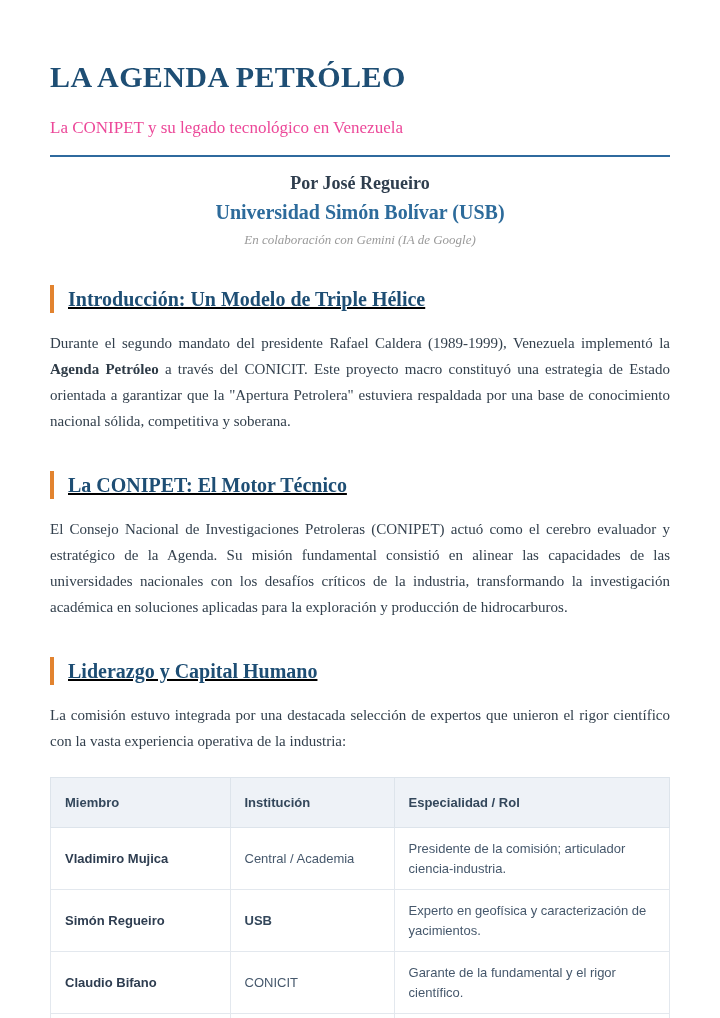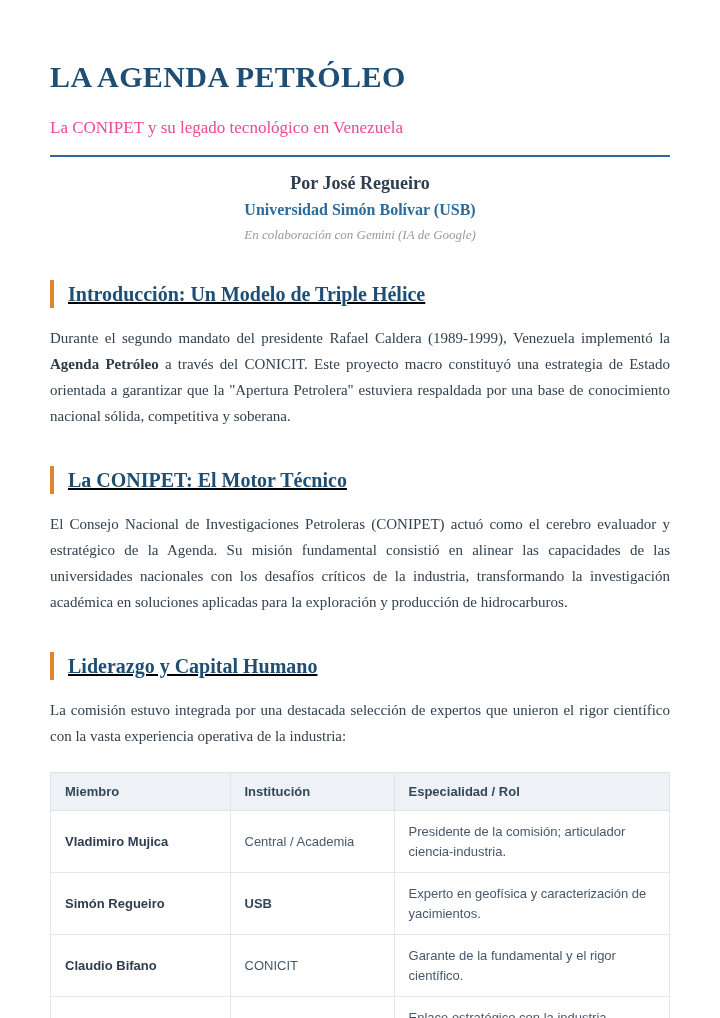--- a/index.html
+++ b/index.html
@@ -9,37 +9,37 @@
   .page { width: 720px; height: 1018px; position: relative; background: #ffffff; }
   .content { padding: 0 50px; }
 
   .doc-title { margin-top: 60px; text-align: left; color: #1e4e74;
                font-size: 30px; font-weight: bold; letter-spacing: 0.4px; }
   .doc-subtitle { margin-top: 24px; color: #ec4899; font-size: 17px; }
   .title-rule { border: none; border-top: 2px solid #2f6a9e; margin-top: 17px; }
 
   .byline { text-align: center; margin-top: 16px; }
   .byline-author { font-size: 18px; font-weight: bold; color: #2f3e4e; }
-  .byline-affiliation { margin-top: 7px; font-size: 16px; font-weight: bold; color: #2d6b9b; }
+  .byline-affiliation { margin-top: 7px; font-size: 20px; font-weight: bold; color: #2d6b9b; }
   .byline-collab { margin-top: 8px; font-size: 13px; font-style: italic; color: #9a9a9a; }
 
   .section-heading { display: flex; align-items: center; margin-top: 37px; text-decoration: underline; }
   .section-bar { width: 4px; align-self: stretch; min-height: 28px;
                  background: #e2832f; margin-right: 14px; flex: 0 0 4px; }
   .section-title { color: #1e4e74; font-size: 20px; font-weight: bold; line-height: 28px; }
 
   .para { margin-top: 17px; font-size: 15px; line-height: 26px; color: #33404d;
           text-align: justify; }
   .para b { color: #2e3b47; }
 
   .members-table { width: 100%; border-collapse: collapse; margin-top: 23px;
                    font-family: "Liberation Sans", "DejaVu Sans", sans-serif;
                    font-size: 13px; table-layout: fixed; }
   .members-table th { background: #eef2f7; color: #33475b; font-weight: bold;
-                      text-align: left; padding: 11px 14px; border: 1px solid #dde4eb; }
+                      text-align: left; padding: 17px 14px; border: 1px solid #dde4eb; }
   .members-table td { padding: 11px 14px; border: 1px solid #e3e8ee; color: #46586c;
                       line-height: 1.5; background: #ffffff; vertical-align: middle; }
   .members-table td.member { font-weight: bold; color: #2e3d50; }
   .members-table td.strong { font-weight: bold; color: #33475b; }
   .col-member { width: 29%; }
   .col-institution { width: 26.5%; }
   .col-role { width: 44.5%; }
 </style>
 </head>
 <body>

